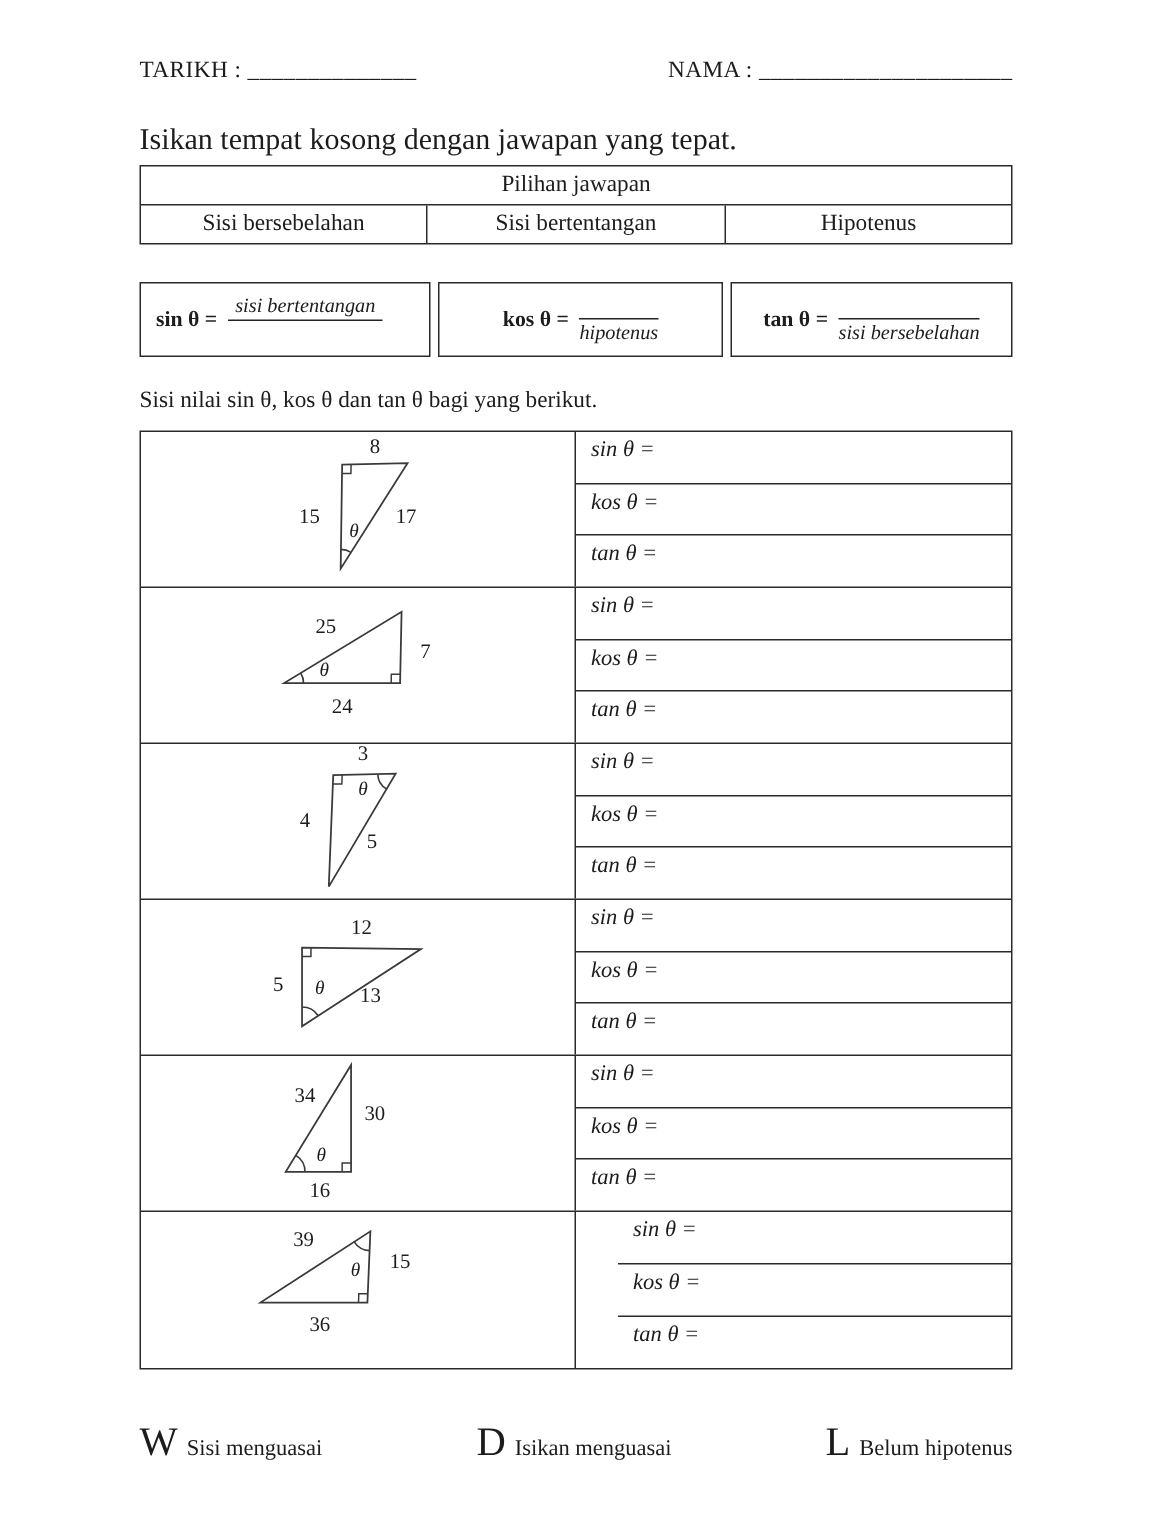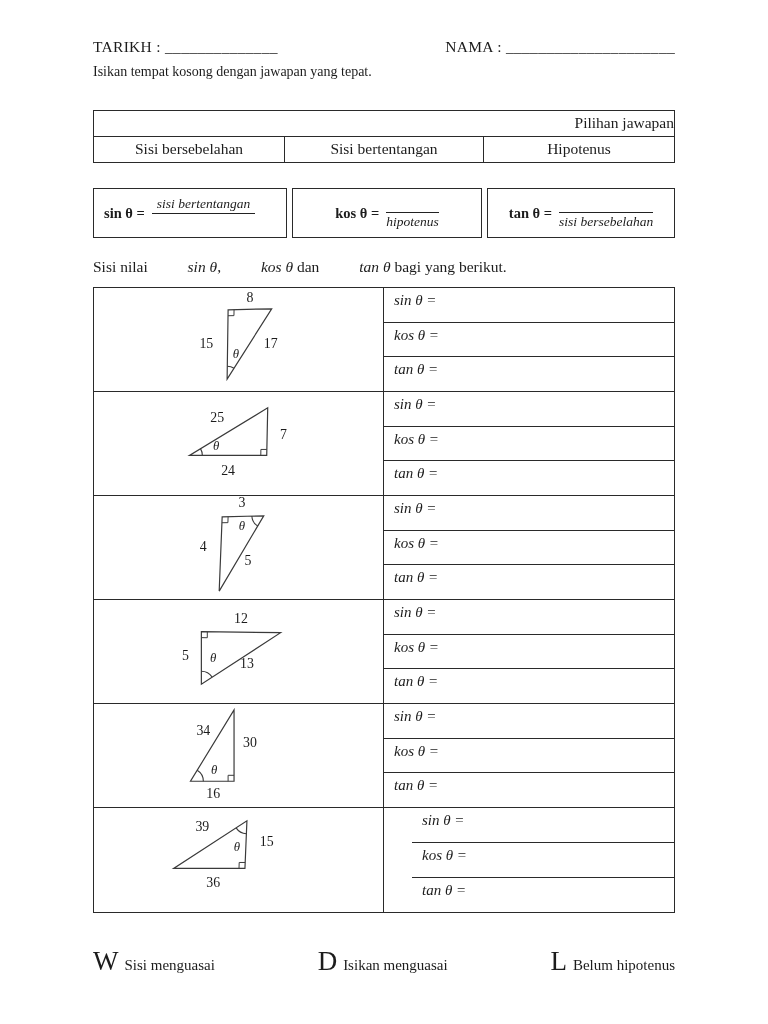--- a/index.html
+++ b/index.html
@@ -3,26 +3,26 @@
 <meta charset="utf-8">
 <style>
   html,body{margin:0;padding:0;background:#ffffff;}
   .page{
     position:relative;width:768px;height:1024px;background:#ffffff;
     font-family:"Liberation Serif","DejaVu Serif",serif;color:#1c1c1c;overflow:hidden;
   }
   
   .header-row{position:absolute;top:38px;left:93px;width:582px;display:flex;justify-content:space-between;font-size:15.5px;letter-spacing:.3px;}
   
-  .instr1{position:absolute;top:64px;left:93px;font-size:14px;}
+  .instr1{position:absolute;top:82px;left:93px;font-size:20px;}
   .instr2{position:absolute;top:258px;left:93px;font-size:15.5px;}
-  .instr2 .it{font-style:italic;font-family:"Liberation Serif",serif;margin-left:36px;}
+  .instr2 .it{font-family:"Liberation Serif",serif;}
   
   .choices{position:absolute;top:110px;left:93px;width:582px;border:1.5px solid #2a2a2a;box-sizing:border-box;}
-  .choices .title{border-bottom:1px solid #2a2a2a;text-align:right;font-size:15.5px;padding:3px 0 4px;}
+  .choices .title{border-bottom:1px solid #2a2a2a;text-align:center;font-size:15.5px;padding:3px 0 4px;}
   .choices .opts{display:flex;}
   .choices .opt{font-size:15.5px;text-align:center;padding:3px 0 4px;box-sizing:border-box;}
   .choices .opt:nth-child(1){width:190px;}
   .choices .opt:nth-child(2){width:200px;border-left:1px solid #2a2a2a;border-right:1px solid #2a2a2a;}
   .choices .opt:nth-child(3){flex:1;}
   
   .formulas{position:absolute;top:188px;left:93px;width:582px;height:50px;display:flex;gap:5px;}
   .fbox{border:1px solid #2a2a2a;box-sizing:border-box;display:flex;align-items:center;padding-left:10px;}
   .fbox:nth-child(1){width:194px;}
   .fbox:nth-child(2){width:190px;justify-content:center;padding-left:0;}

